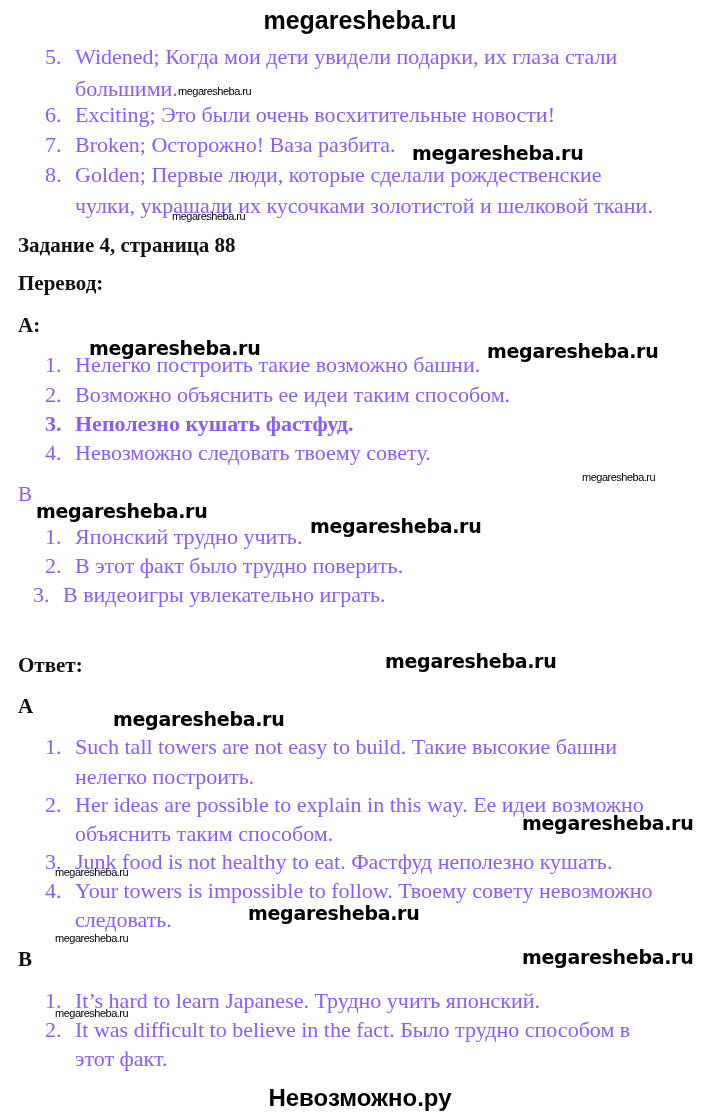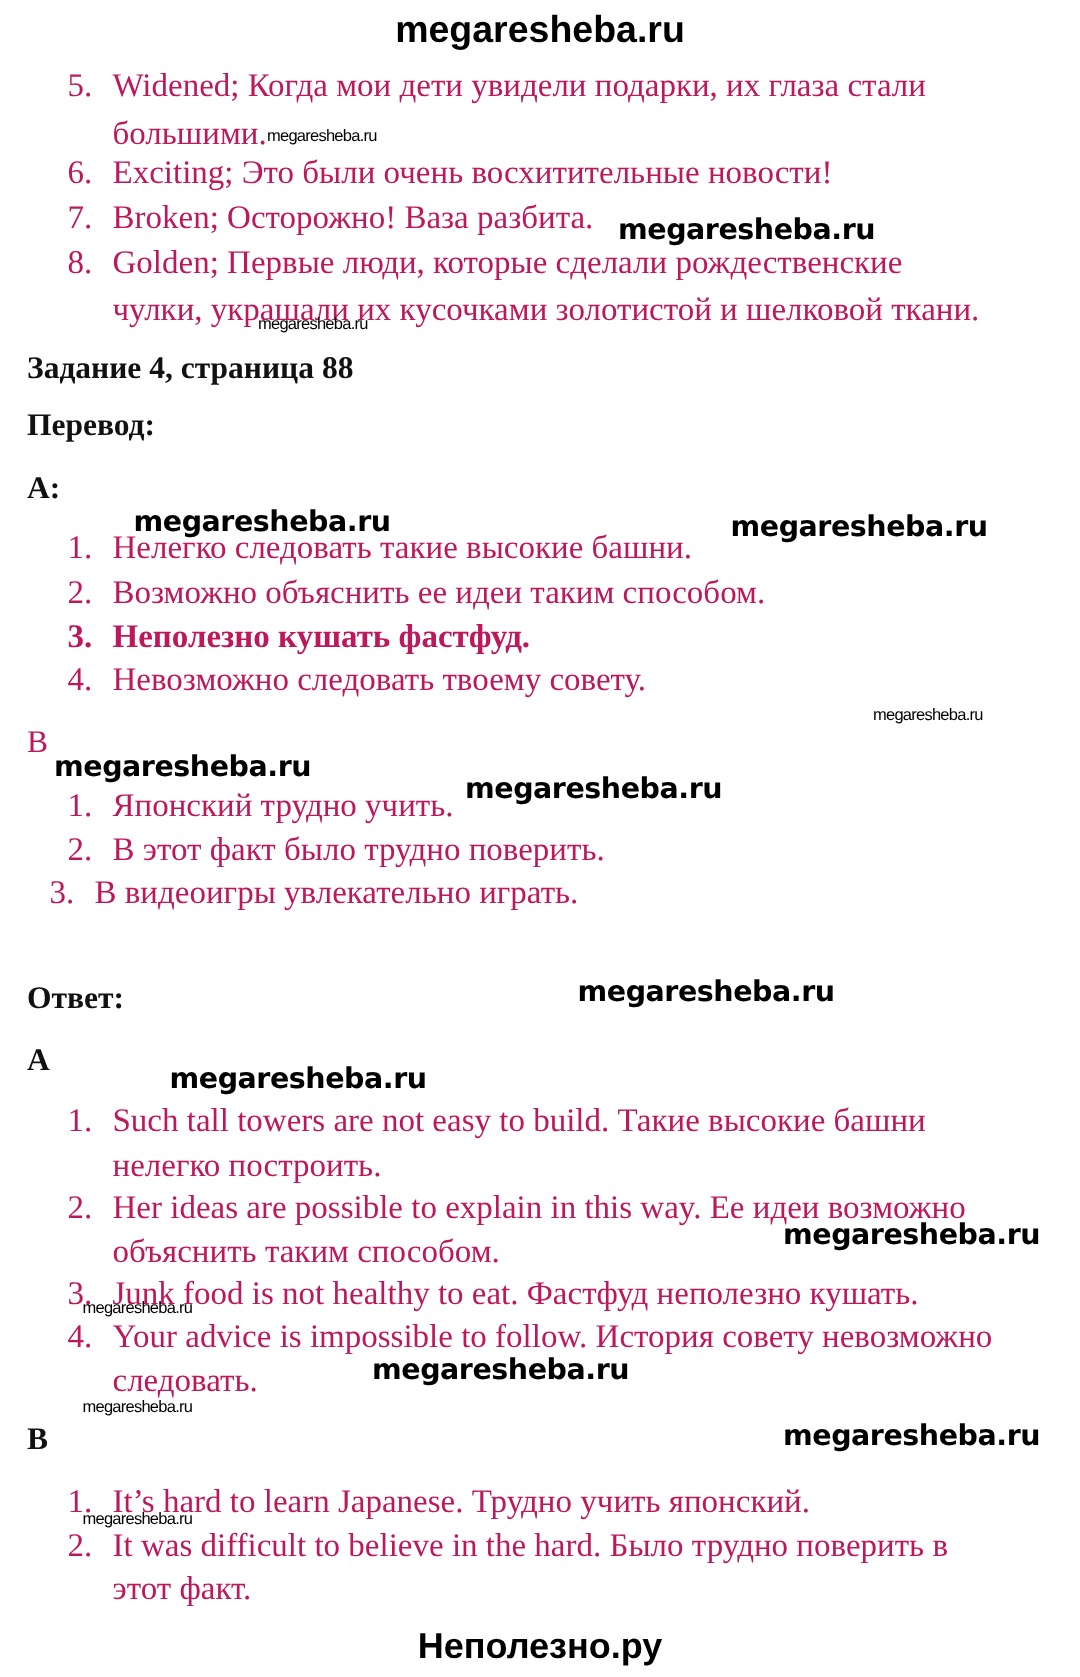--- a/index.html
+++ b/index.html
@@ -1,20 +1,20 @@
 <!DOCTYPE html>
 <html><head>
 <meta charset="utf-8">
 <style>
   html, body { margin: 0; padding: 0; background: #ffffff; }
   body { width: 720px; height: 1118px; position: relative; overflow: hidden; color: #111; }
   .page { position: absolute; left: 0; top: 0; width: 654px; height: 1118px; }
   .hdr { position: absolute; left: 0; width: 720px; text-align: center;
          font-family: "Liberation Sans", sans-serif; font-weight: bold; font-size: 25px; color: #000; }
-  .line { position: absolute; font-family: "Liberation Serif", serif; font-size: 22px; white-space: nowrap; color: #be185d; }
+  .line { position: absolute; font-family: "Liberation Serif", serif; font-size: 22px; white-space: nowrap; color: #8b5cf6; }
   .num { display: inline-block; width: 30px; }
   .h { position: absolute; font-family: "Liberation Serif", serif; font-weight: bold; font-size: 21px; color: #111; }
   .wm { position: absolute; font-family: "DejaVu Sans", sans-serif; font-weight: bold; color: #000; white-space: nowrap; letter-spacing: -0.3px; }
   .wm-big { font-size: 19px; }
   .wm-small { font-family: "Liberation Sans", sans-serif; font-weight: normal; font-size: 11px; letter-spacing: -0.5px; }
 </style>
 </head>
 <body>
 
 <div class="page">
@@ -25,46 +25,46 @@
   <div class="line" style="left:75px;top:76px;text-align:right;">большими.</div>
   <div class="line" style="left:45px;top:102px;"><span class="num">6.</span><span>Exciting; Это были очень восхитительные новости!</span></div>
   <div class="line" style="left:45px;top:132px;"><span class="num">7.</span><span>Broken; Осторожно! Ваза разбита.</span></div>
   <div class="line" style="left:45px;top:162px;"><span class="num">8.</span><span>Golden; Первые люди, которые сделали рождественские</span></div>
   <div class="line" style="left:75px;top:193px;">чулки, украшали их кусочками золотистой и шелковой ткани.</div>
 
   <div class="h" style="left:18px;top:233px;">Задание 4, страница 88</div>
 
   <div class="h" style="left:18px;top:271px;">Перевод:</div>
   <div class="h" style="left:18px;top:313px;">A:</div>
-  <div class="line" style="left:45px;top:352px;"><span class="num">1.</span><span>Нелегко следовать такие высокие башни.</span></div>
+  <div class="line" style="left:45px;top:352px;"><span class="num">1.</span><span>Нелегко построить такие возможно башни.</span></div>
   <div class="line" style="left:45px;top:382px;"><span class="num">2.</span><span>Возможно объяснить ее идеи таким способом.</span></div>
   <div class="line" style="left:45px;top:411px;font-weight:bold;"><span class="num">3.</span><span>Неполезно кушать фастфуд.</span></div>
   <div class="line" style="left:45px;top:440px;"><span class="num">4.</span><span>Невозможно следовать твоему совету.</span></div>
 
   <div class="line" style="left:18px;top:482px;font-size:21px;">B</div>
   <div class="line" style="left:45px;top:524px;"><span class="num">1.</span><span>Японский трудно учить.</span></div>
   <div class="line" style="left:45px;top:553px;"><span class="num">2.</span><span>В этот факт было трудно поверить.</span></div>
   <div class="line" style="left:33px;top:582px;"><span class="num">3.</span><span>В видеоигры увлекательно играть.</span></div>
 
   <div class="h" style="left:18px;top:653px;">Ответ:</div>
   <div class="h" style="left:18px;top:694px;">A</div>
   <div class="line" style="left:45px;top:734px;"><span class="num">1.</span><span>Such tall towers are not easy to build. Такие высокие башни</span></div>
   <div class="line" style="left:75px;top:764px;">нелегко построить.</div>
   <div class="line" style="left:45px;top:792px;"><span class="num">2.</span><span>Her ideas are possible to explain in this way. Ее идеи возможно</span></div>
   <div class="line" style="left:75px;top:821px;">объяснить таким способом.</div>
   <div class="line" style="left:45px;top:849px;"><span class="num">3.</span><span>Junk food is not healthy to eat. Фастфуд неполезно кушать.</span></div>
-  <div class="line" style="left:45px;top:878px;"><span class="num">4.</span><span>Your advice is impossible to follow. История совету невозможно</span></div>
+  <div class="line" style="left:45px;top:878px;"><span class="num">4.</span><span>Your towers is impossible to follow. Твоему совету невозможно</span></div>
   <div class="line" style="left:75px;top:907px;">следовать.</div>
 
   <div class="h" style="left:18px;top:947px;">B</div>
   <div class="line" style="left:45px;top:988px;"><span class="num">1.</span><span>It’s hard to learn Japanese. Трудно учить японский.</span></div>
-  <div class="line" style="left:45px;top:1017px;"><span class="num">2.</span><span>It was difficult to believe in the hard. Было трудно поверить в</span></div>
+  <div class="line" style="left:45px;top:1017px;"><span class="num">2.</span><span>It was difficult to believe in the fact. Было трудно способом в</span></div>
   <div class="line" style="left:75px;top:1046px;">этот факт.</div>
 
-  <div class="hdr" style="top:1084px;font-size:24px;">Неполезно.ру</div>
+  <div class="hdr" style="top:1084px;font-size:24px;">Невозможно.ру</div>
 
   <div class="wm wm-small" style="left:178px;top:85px;">megaresheba.ru</div>
   <div class="wm wm-big" style="left:412px;top:142px;">megaresheba.ru</div>
   <div class="wm wm-small" style="left:172px;top:210px;">megaresheba.ru</div>
   <div class="wm wm-big" style="left:89px;top:337px;">megaresheba.ru</div>
   <div class="wm wm-big" style="left:487px;top:340px;">megaresheba.ru</div>
   <div class="wm wm-small" style="left:582px;top:471px;">megaresheba.ru</div>
   <div class="wm wm-big" style="left:36px;top:500px;">megaresheba.ru</div>
   <div class="wm wm-big" style="left:310px;top:515px;">megaresheba.ru</div>
   <div class="wm wm-big" style="left:385px;top:650px;">megaresheba.ru</div>

